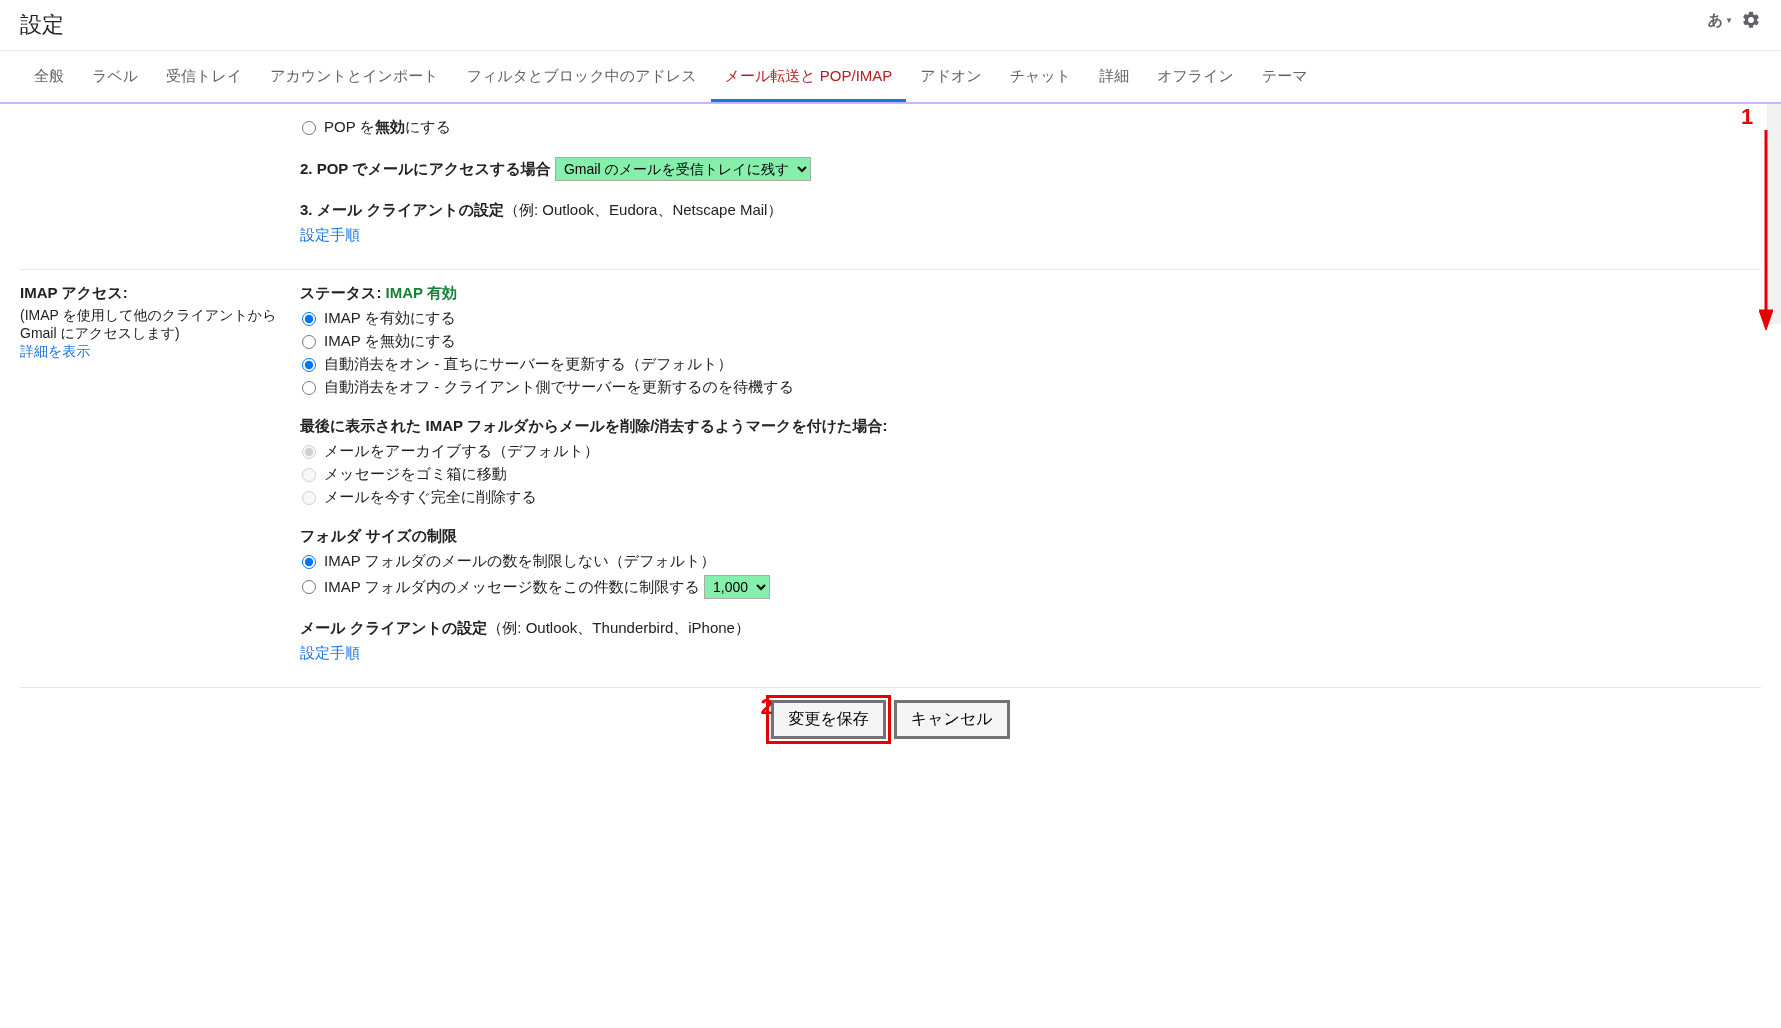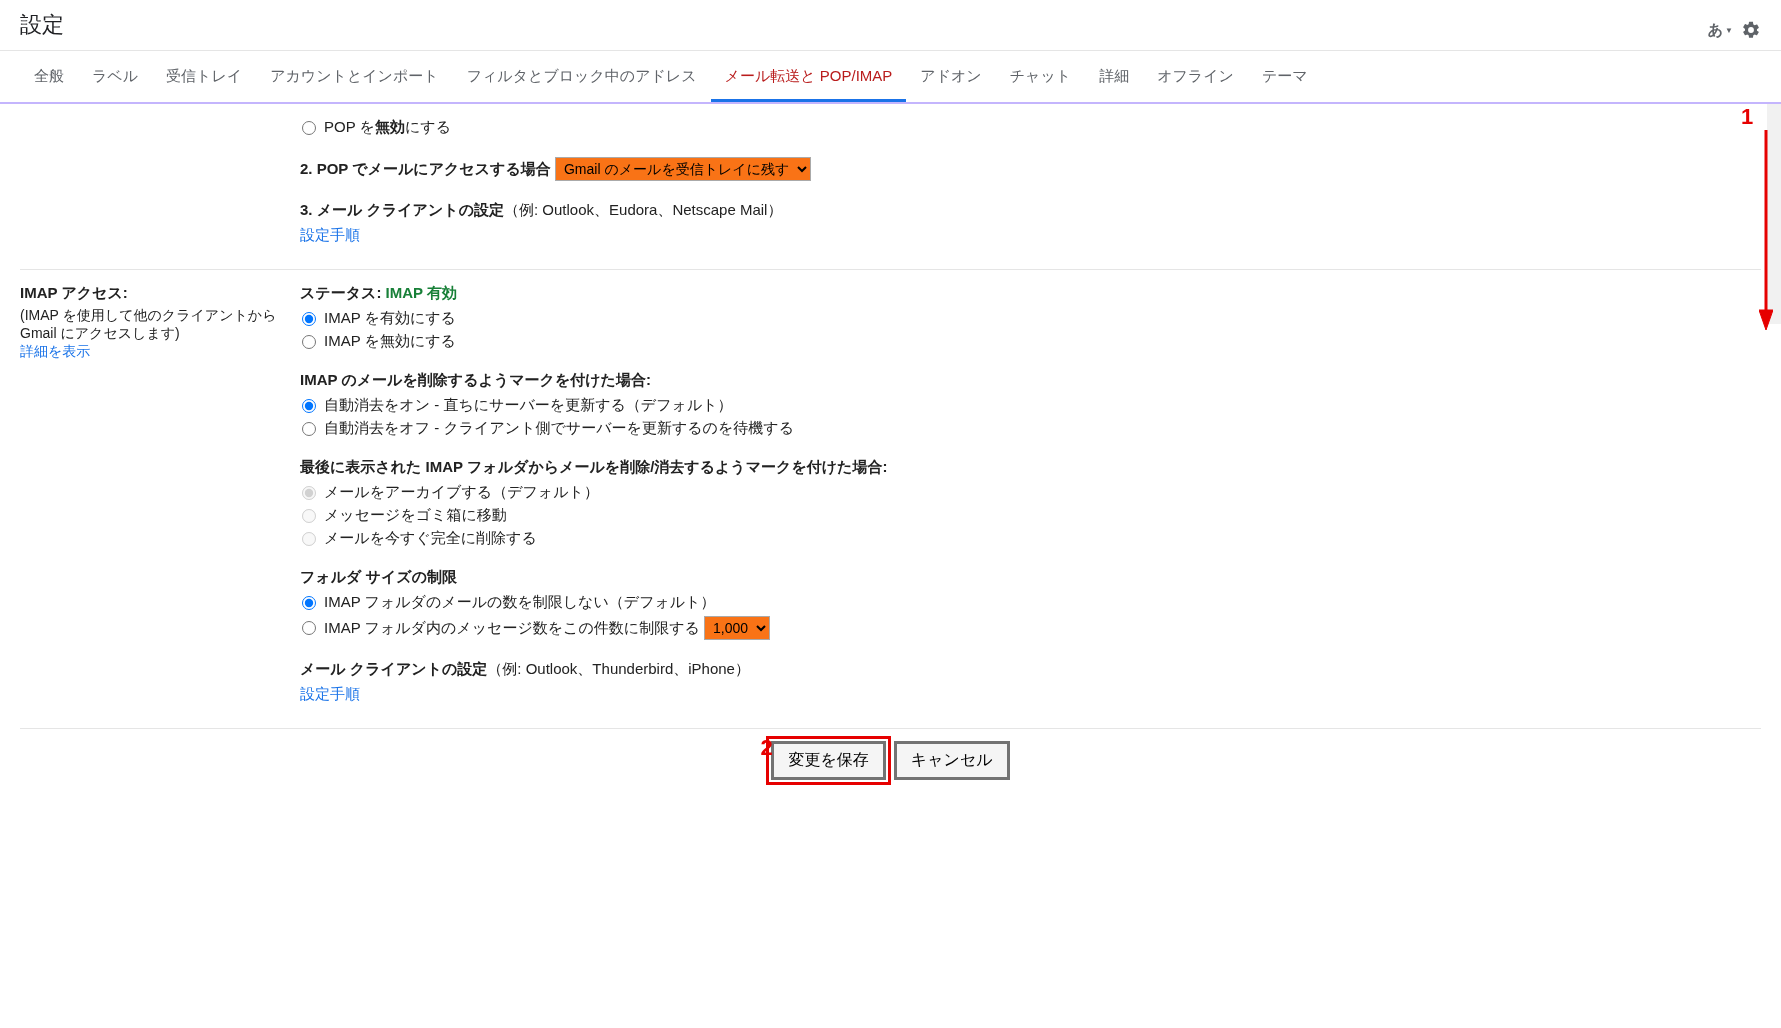--- a/index.html
+++ b/index.html
@@ -5,21 +5,21 @@
     * { margin: 0; padding: 0; box-sizing: border-box; }
     body {
       font-family: Arial, "Helvetica Neue", Helvetica, sans-serif;
       font-size: 14px;
       color: #222;
       background: #fff;
     }
     .header {
       display: flex;
       justify-content: space-between;
-      align-items: flex-end;
+      align-items: flex-start;
       padding: 10px 20px 10px 20px;
       border-bottom: 1px solid #e5e5e5;
     }
     .page-title {
       font-size: 22px;
       font-weight: normal;
       color: #202124;
     }
     .header-right {
       display: flex;
@@ -111,21 +111,21 @@
       cursor: pointer;
     }
     .bold { font-weight: bold; }
     .green { color: #188038; font-weight: bold; }
     .link { color: #1a73e8; cursor: pointer; font-family: Liberation Serif, serif; }
     .gap-top { margin-top: 20px; }
     select {
       font-size: 14px;
       padding: 2px 4px;
       border: 1px solid #aaa;
-      background: #f97316;
+      background: #86efac;
       cursor: pointer;
     }
     .button-row {
       display: flex;
       justify-content: center;
       gap: 8px;
       padding: 12px 0 24px 0;
       position: relative;
     }
     .btn {
@@ -246,23 +246,20 @@
       </div>
       <div class="radio-line">
         <input type="radio" checked="" style="">
         <span>IMAP を有効にする</span>
       </div>
       <div class="radio-line">
         <input type="radio" style="">
         <span>IMAP を無効にする</span>
       </div>
 
-      <div class="line gap-top">
-        <span class="bold">IMAP のメールを削除するようマークを付けた場合:</span>
-      </div>
       <div class="radio-line">
         <input type="radio" checked="" style="">
         <span>自動消去をオン - 直ちにサーバーを更新する（デフォルト）</span>
       </div>
       <div class="radio-line">
         <input type="radio" style="">
         <span>自動消去をオフ - クライアント側でサーバーを更新するのを待機する</span>
       </div>
 
       <div class="line gap-top">

